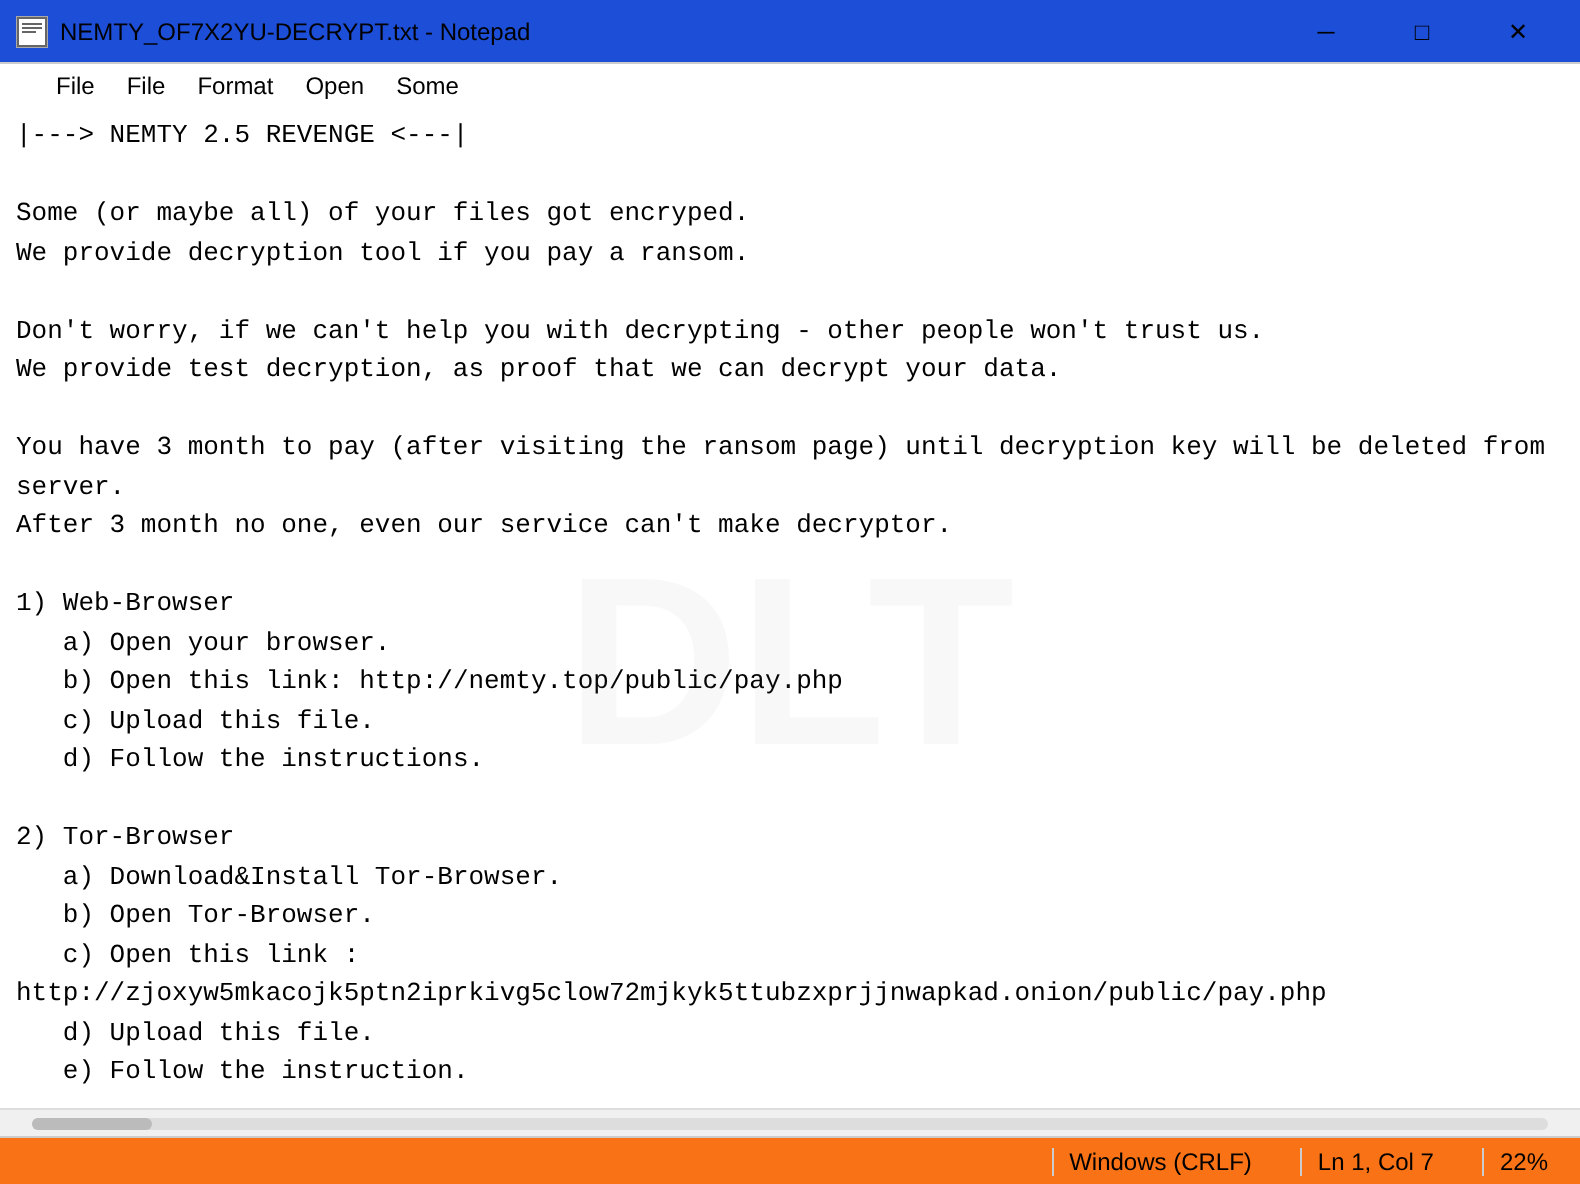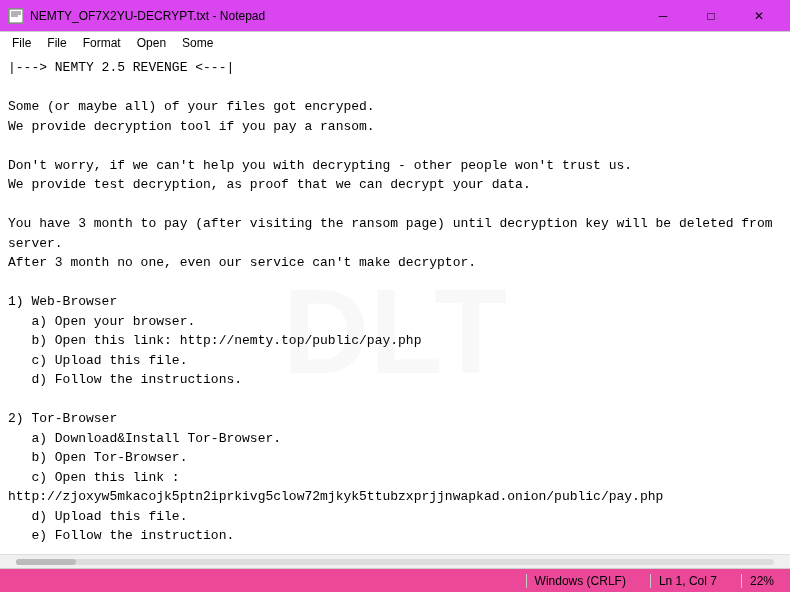--- a/index.html
+++ b/index.html
@@ -9,21 +9,21 @@
       background: #fff;
       width: 790px;
       height: 592px;
       overflow: hidden;
       display: flex;
       flex-direction: column;
     }
 
     
     .title-bar {
-      background: #d946ef;
+      background: #1d4ed8;
       border-bottom: 1px solid #ccc;
       display: flex;
       align-items: center;
       justify-content: space-between;
       padding: 4px 8px;
       height: 32px;
       flex-shrink: 0;
     }
     .title-bar-left {
       display: flex;
@@ -58,21 +58,21 @@
       display: flex;
       align-items: center;
       justify-content: center;
       font-family: 'Segoe UI', Arial, sans-serif;
     }
 
     
     .menu-bar {
       display: flex;
       align-items: center;
-      padding: 2px 4px;
+      padding: 2px 20px;
       height: 22px;
       background: #fff;
       flex-shrink: 0;
     }
     .menu-item {
       padding: 2px 8px;
       font-size: 12px;
       font-family: 'Segoe UI', Arial, sans-serif;
       cursor: pointer;
       color: #000;
@@ -106,21 +106,21 @@
       color: #888;
       pointer-events: none;
       user-select: none;
       z-index: 0;
       font-family: Arial, sans-serif;
     }
 
     
     .status-bar {
       height: 24px;
-      background: #ec4899;
+      background: #f97316;
       border-top: 1px solid #ccc;
       display: flex;
       align-items: center;
       justify-content: space-between;
       padding: 0 8px;
       flex-shrink: 0;
     }
     .status-left {
       display: flex;
       align-items: center;

